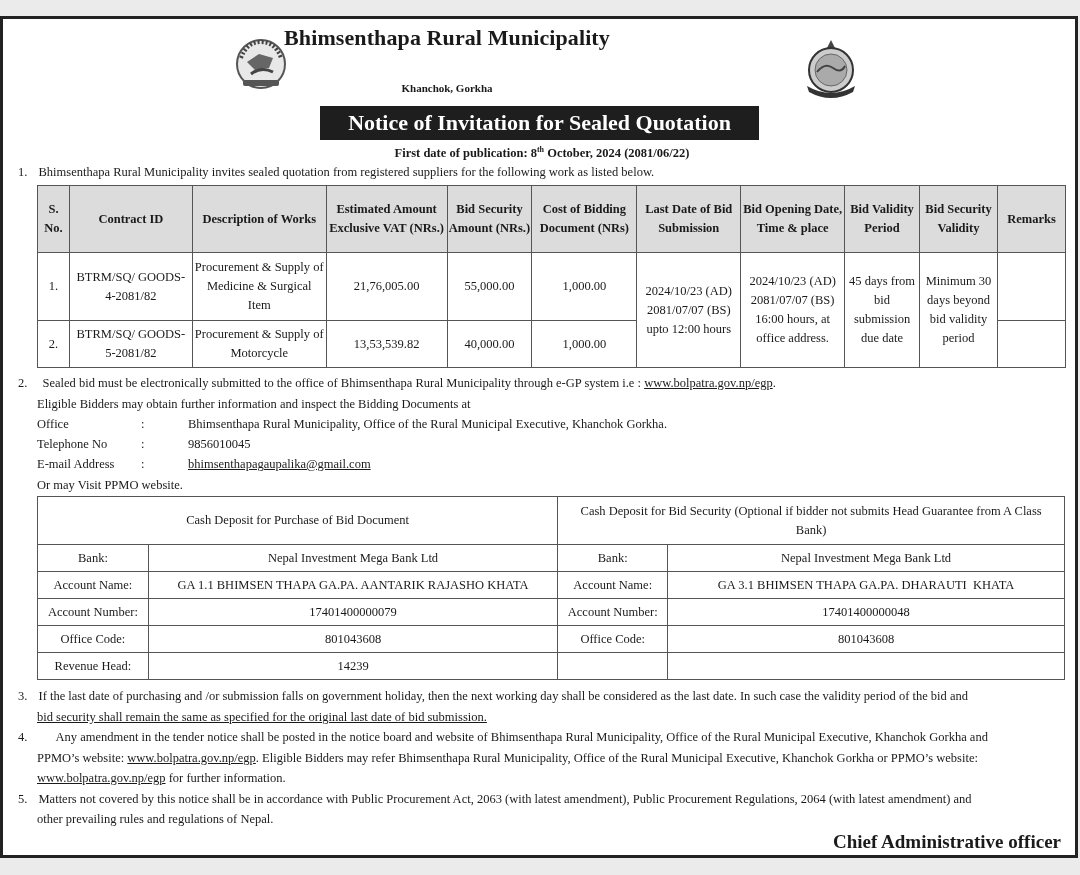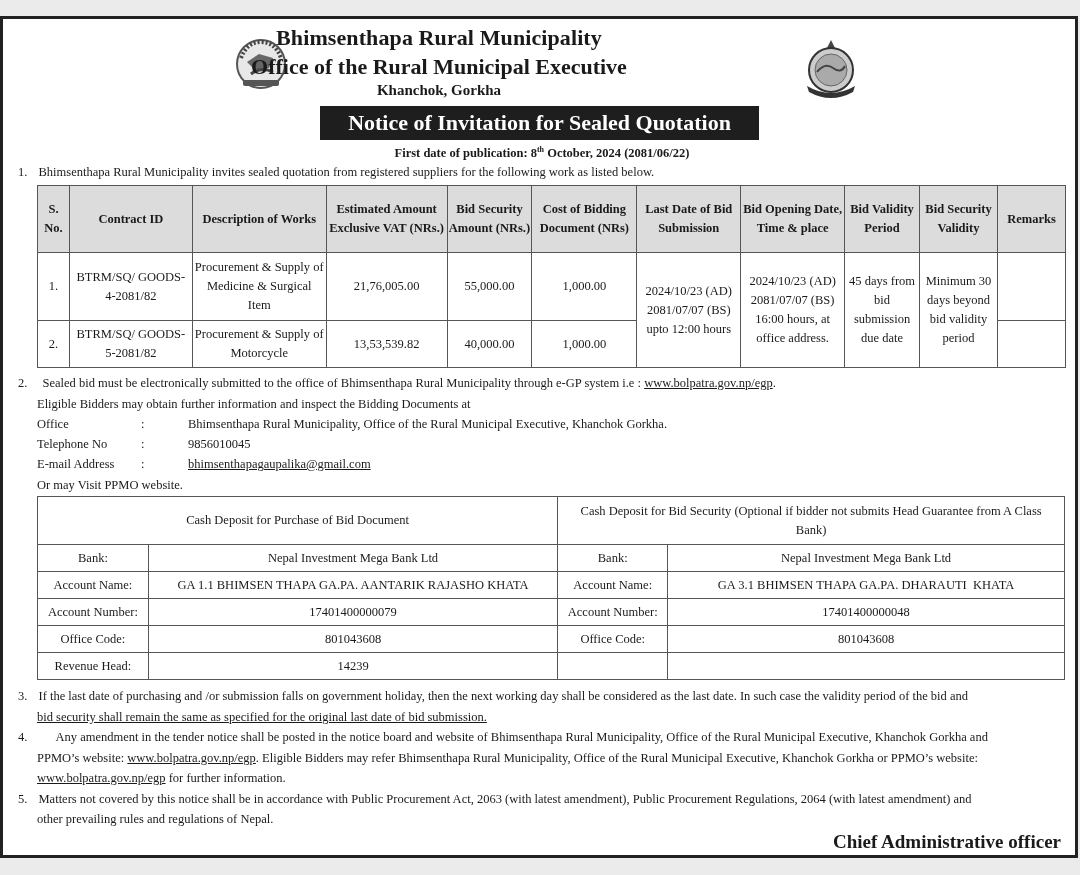--- a/index.html
+++ b/index.html
@@ -9,24 +9,24 @@
   .frame {
     position: absolute; left: 0; top: 16px; width: 1078px; height: 842px;
     background: #ffffff; border: 3px solid #222; border-top-width: 3px;
   }
   .abs { position: absolute; }
 
   .logo { position: absolute; width: 56px; height: 56px; }
   .logo-left { left: 230px; top: 17px; }
   .logo-right { left: 796px; top: 19px; width: 64px; height: 64px; }
 
-  .hdr-title { left: 0; width: 872px; text-align: center; font-weight: bold; }
+  .hdr-title { left: 8px; width: 872px; text-align: center; font-weight: bold; }
   .t1 { top: 6px; font-size: 22px; letter-spacing: 0.1px; }
   .t2 { top: 35px; font-size: 22px; }
-  .t3 { top: 63px; font-size: 15px; }
+  .t3 { top: 63px; font-size: 11px; }
 
   .banner {
     left: 317px; top: 87px; width: 439px; height: 34px; background: #1e1e1e;
     color: #fff; font-size: 22px; font-weight: bold; text-align: center; line-height: 34px;
     font-family: "Liberation Serif", serif; letter-spacing: 0px;
   }
   .pubdate { top: 126px; left: 0; width: 1078px; text-align: center; font-size: 12.5px; font-weight: bold; }
   .pubdate sup { font-size: 8px; }
 
   .para { font-size: 12.5px; line-height: 20.5px; }
@@ -59,21 +59,20 @@
   </svg>
   <svg class="logo logo-right" viewBox="0 0 64 64">
     <polygon points="32,2 28,10 36,10" fill="#444"></polygon>
     <ellipse cx="32" cy="32" rx="22" ry="22" fill="#ccc" stroke="#333" stroke-width="2"></ellipse>
     <ellipse cx="32" cy="32" rx="16" ry="16" fill="#aaa" stroke="#666" stroke-width="1"></ellipse>
     <path d="M18 34 Q26 24 34 30 Q42 36 46 28" fill="none" stroke="#444" stroke-width="2"></path>
     <path d="M8 48 Q32 62 56 48 L54 54 Q32 66 10 54 Z" fill="#333"></path>
   </svg>
 
   <div class="abs hdr-title t1">Bhimsenthapa Rural Municipality</div>
-  <div class="abs hdr-title t2">Office of the Rural Municipal Executive</div>
   <div class="abs hdr-title t3">Khanchok, Gorkha</div>
 
   <div class="abs banner">Notice of Invitation for Sealed Quotation</div>
 
   <div class="abs pubdate"><span>First date of publication: 8</span><sup>th</sup><span> October, 2024 (2081/06/22)</span></div>
 
   <div class="abs para" style="left:15px; top:143px;">
     <span>1.</span>
     <span style="margin-left:8px;">Bhimsenthapa Rural Municipality invites sealed quotation from registered suppliers for the following work as listed below.</span>
   </div>

